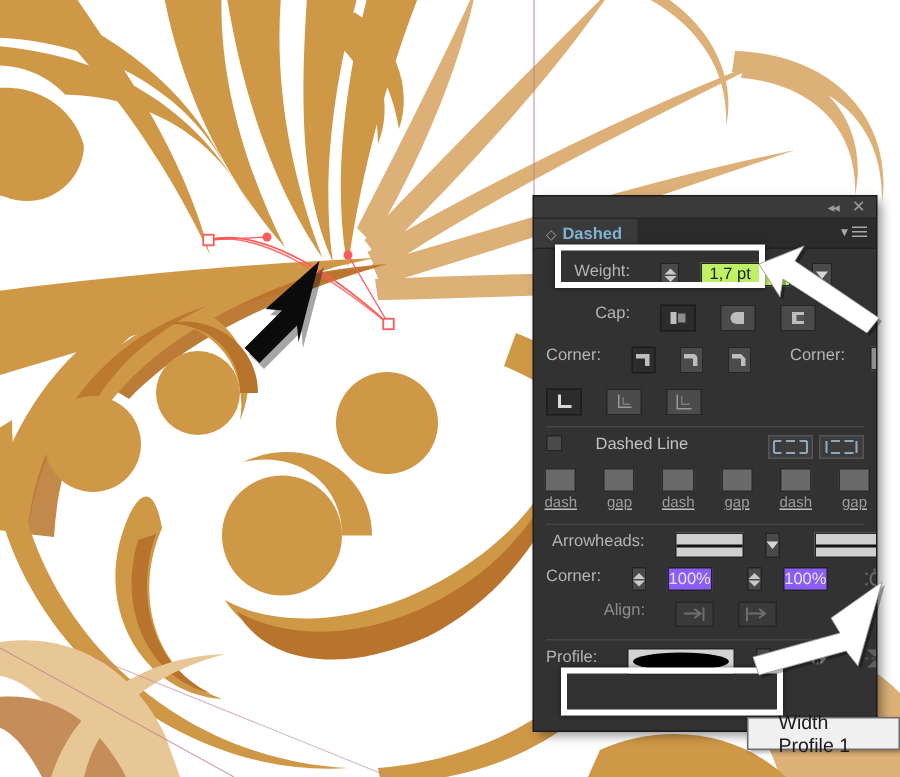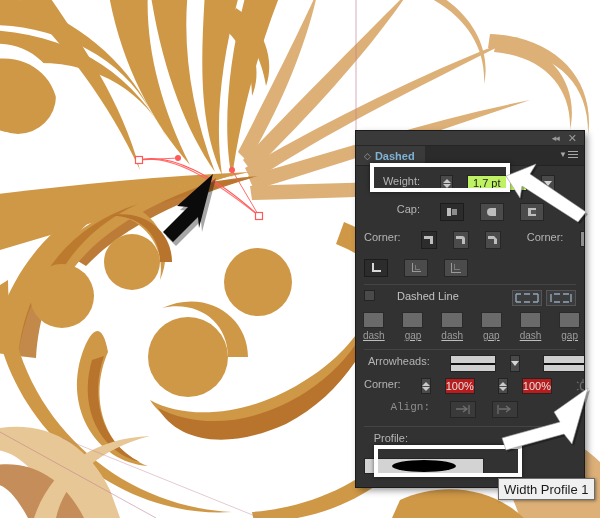--- a/index.html
+++ b/index.html
@@ -81,36 +81,36 @@
   .dashbox{width:30px;height:16px;background:#6a6a6a;border:1px solid #2a2a2a;box-sizing:border-box;margin-right:4px;}
   .dashlbl{width:30px;margin-right:4px;text-align:center;font-size:10px;color:#9d9d9d;}
 
   .dline{width:30px;height:16px;background:#3c3c3c;border:1px solid #555;box-sizing:border-box;
          display:flex;align-items:center;justify-content:center;margin-left:4px;}
 
   .arrowsel{width:58px;height:17px;background:#cfcfcf;border:1px solid #242424;box-sizing:border-box;
             display:flex;align-items:center;justify-content:center;}
   .arrowsel i{display:block;width:44px;height:2px;background:#111;}
 
-  .pctfield{width:40px;height:16px;background:#b91c1c;border:1px solid #242424;box-sizing:border-box;
+  .pctfield{width:40px;height:16px;background:#8b5cf6;border:1px solid #242424;box-sizing:border-box;
             color:#e2e2e2;font-size:11px;display:flex;align-items:center;justify-content:center;}
   .swapicon{color:#8d8d8d;}
 
   .profile-field{
     width:120px;height:18px;background:#d3d3d3;border:1px solid #242424;box-sizing:border-box;
     display:flex;align-items:center;justify-content:center;
   }
 
   
   .hl{position:absolute;border:4px solid #ffffff;box-sizing:border-box;pointer-events:none;
       box-shadow:0 0 4px rgba(0,0,0,.55);}
 
   
   .tooltip{
-    position:absolute;left:498px;top:478px;height:22px;padding:0 5px;
+    position:absolute;left:498px;top:478px;height:22px;padding:0 20px;
     background:#f0f0f0;border:1px solid #6d6d6d;color:#1a1a1a;font-size:13px;
     display:flex;align-items:center;box-sizing:border-box;
     box-shadow:1px 1px 3px rgba(0,0,0,.4);
   }
 
   .white-arrow{position:absolute;pointer-events:none;}
 </style>
 </head>
 <body>
 
@@ -405,36 +405,36 @@
         <div class="pctfield">100%</div>
         <span style="margin-left:9px;">
           <svg width="16" height="15">
               <ellipse cx="8" cy="8" rx="2.6" ry="4" fill="none" stroke="#6a6a6a" stroke-width="1.4"></ellipse>
               <path d="M8,1 L8,3 M2,4 L3.5,5 M14,4 L12.5,5 M2,12 L3.5,11 M14,12 L12.5,11" stroke="#6a6a6a" stroke-width="1.2"></path>
             </svg>
         </span>
       </div>
 
       <div class="row" style="height:20px;margin-top:3px;">
-        <div class="lbl" style="width:66px;margin-right:6px;color:#8d8d8d;font-family:Liberation Mono, monospace;">Align:</div>
+        <div class="lbl" style="width:66px;margin-right:6px;color:#8d8d8d;">Align:</div>
         <div class="ibtn" style="width:26px;height:17px;background:#3a3a3a;">
           <svg width="16" height="11">
               <path d="M1,5 L11,5 M8,2 L12,5 L8,8 M14,1 L14,10" stroke="#6f6f6f" stroke-width="1.3" fill="none"></path>
             </svg>
         </div>
         <div class="ibtn" style="width:26px;height:17px;background:#3a3a3a;">
           <svg width="16" height="11">
               <path d="M2,5 L12,5 M9,2 L13,5 L9,8 M1,1 L1,10" stroke="#6f6f6f" stroke-width="1.3" fill="none"></path>
             </svg>
         </div>
       </div>
 
       <div class="sep"></div>
 
-      <div class="row" style="height:22px;flex-direction:column;">
+      <div class="row" style="height:22px;">
         <div class="lbl" style="width:44px;margin-right:6px;">Profile:</div>
         <div class="profile-field">
           <svg width="70" height="14">
               <ellipse cx="35" cy="7" rx="32" ry="6" fill="#000"></ellipse>
             </svg>
         </div>
         <div class="caret" style="height:18px;">
             <s></s>
           </div>
         <span style="margin-left:9px;">

